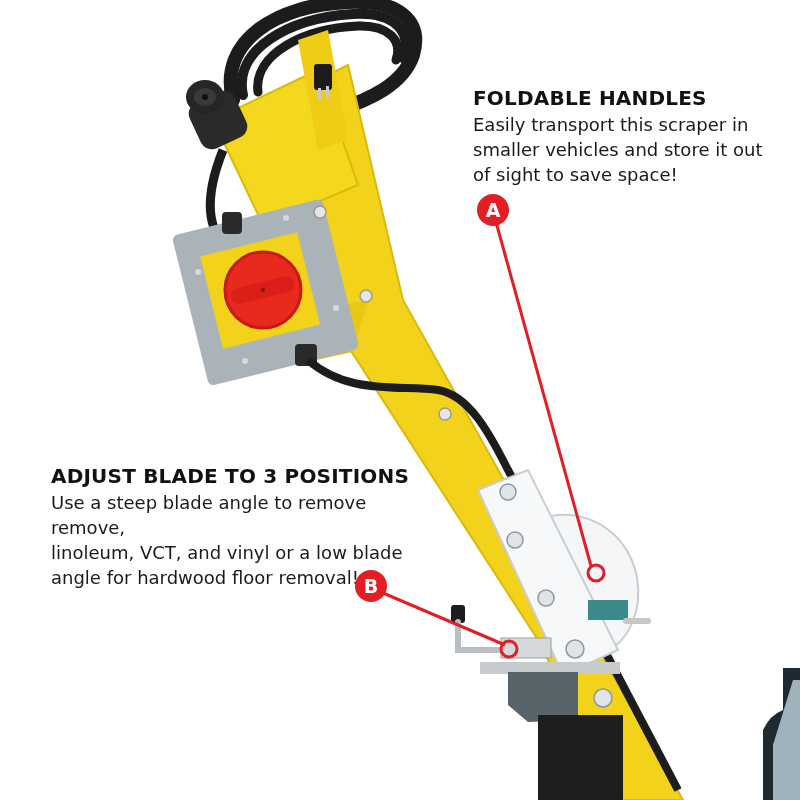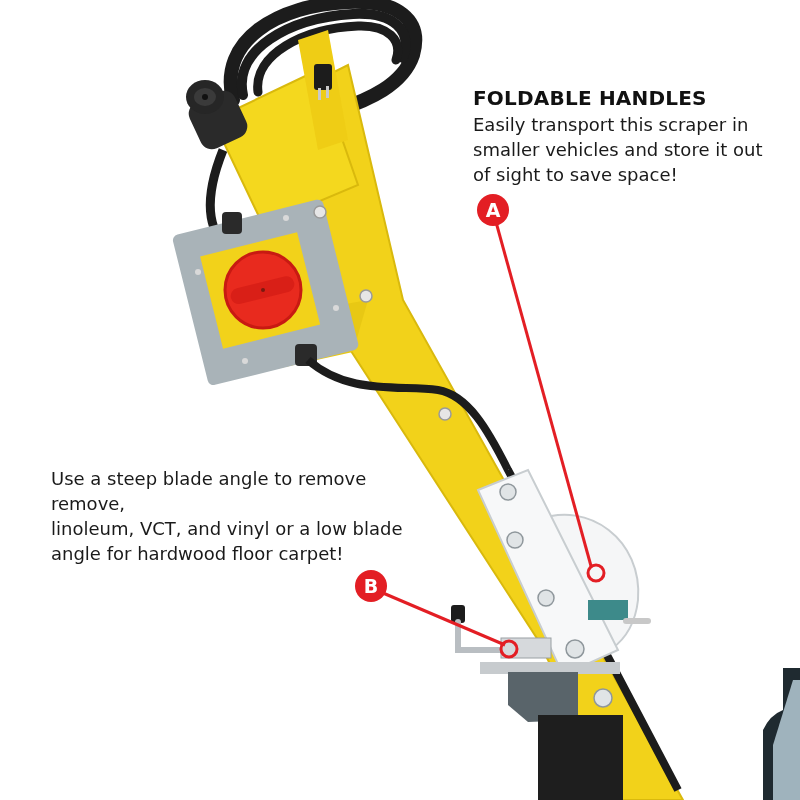--- a/index.html
+++ b/index.html
@@ -115,23 +115,24 @@
   <div class="callout" id="callout-a">
     <h2>FOLDABLE HANDLES</h2>
     <p>
       <span>Easily transport this scraper in</span><br>
       <span>smaller vehicles and store it out</span><br>
       <span>of sight to save space!</span>
     </p>
   </div>
 
   <div class="callout" id="callout-b">
+    <h2>ADJUST BLADE TO 3 POSITIONS</h2>
     <p>
       <span>Use a steep blade angle to remove remove,</span><br>
       <span>linoleum, VCT, and vinyl or a low blade</span><br>
-      <span>angle for hardwood floor carpet!</span>
+      <span>angle for hardwood floor removal!</span>
     </p>
   </div>
 
   <div class="badge" id="badge-a">A</div>
   <div class="badge" id="badge-b">B</div>
 
 </div>
 
 </body></html>

